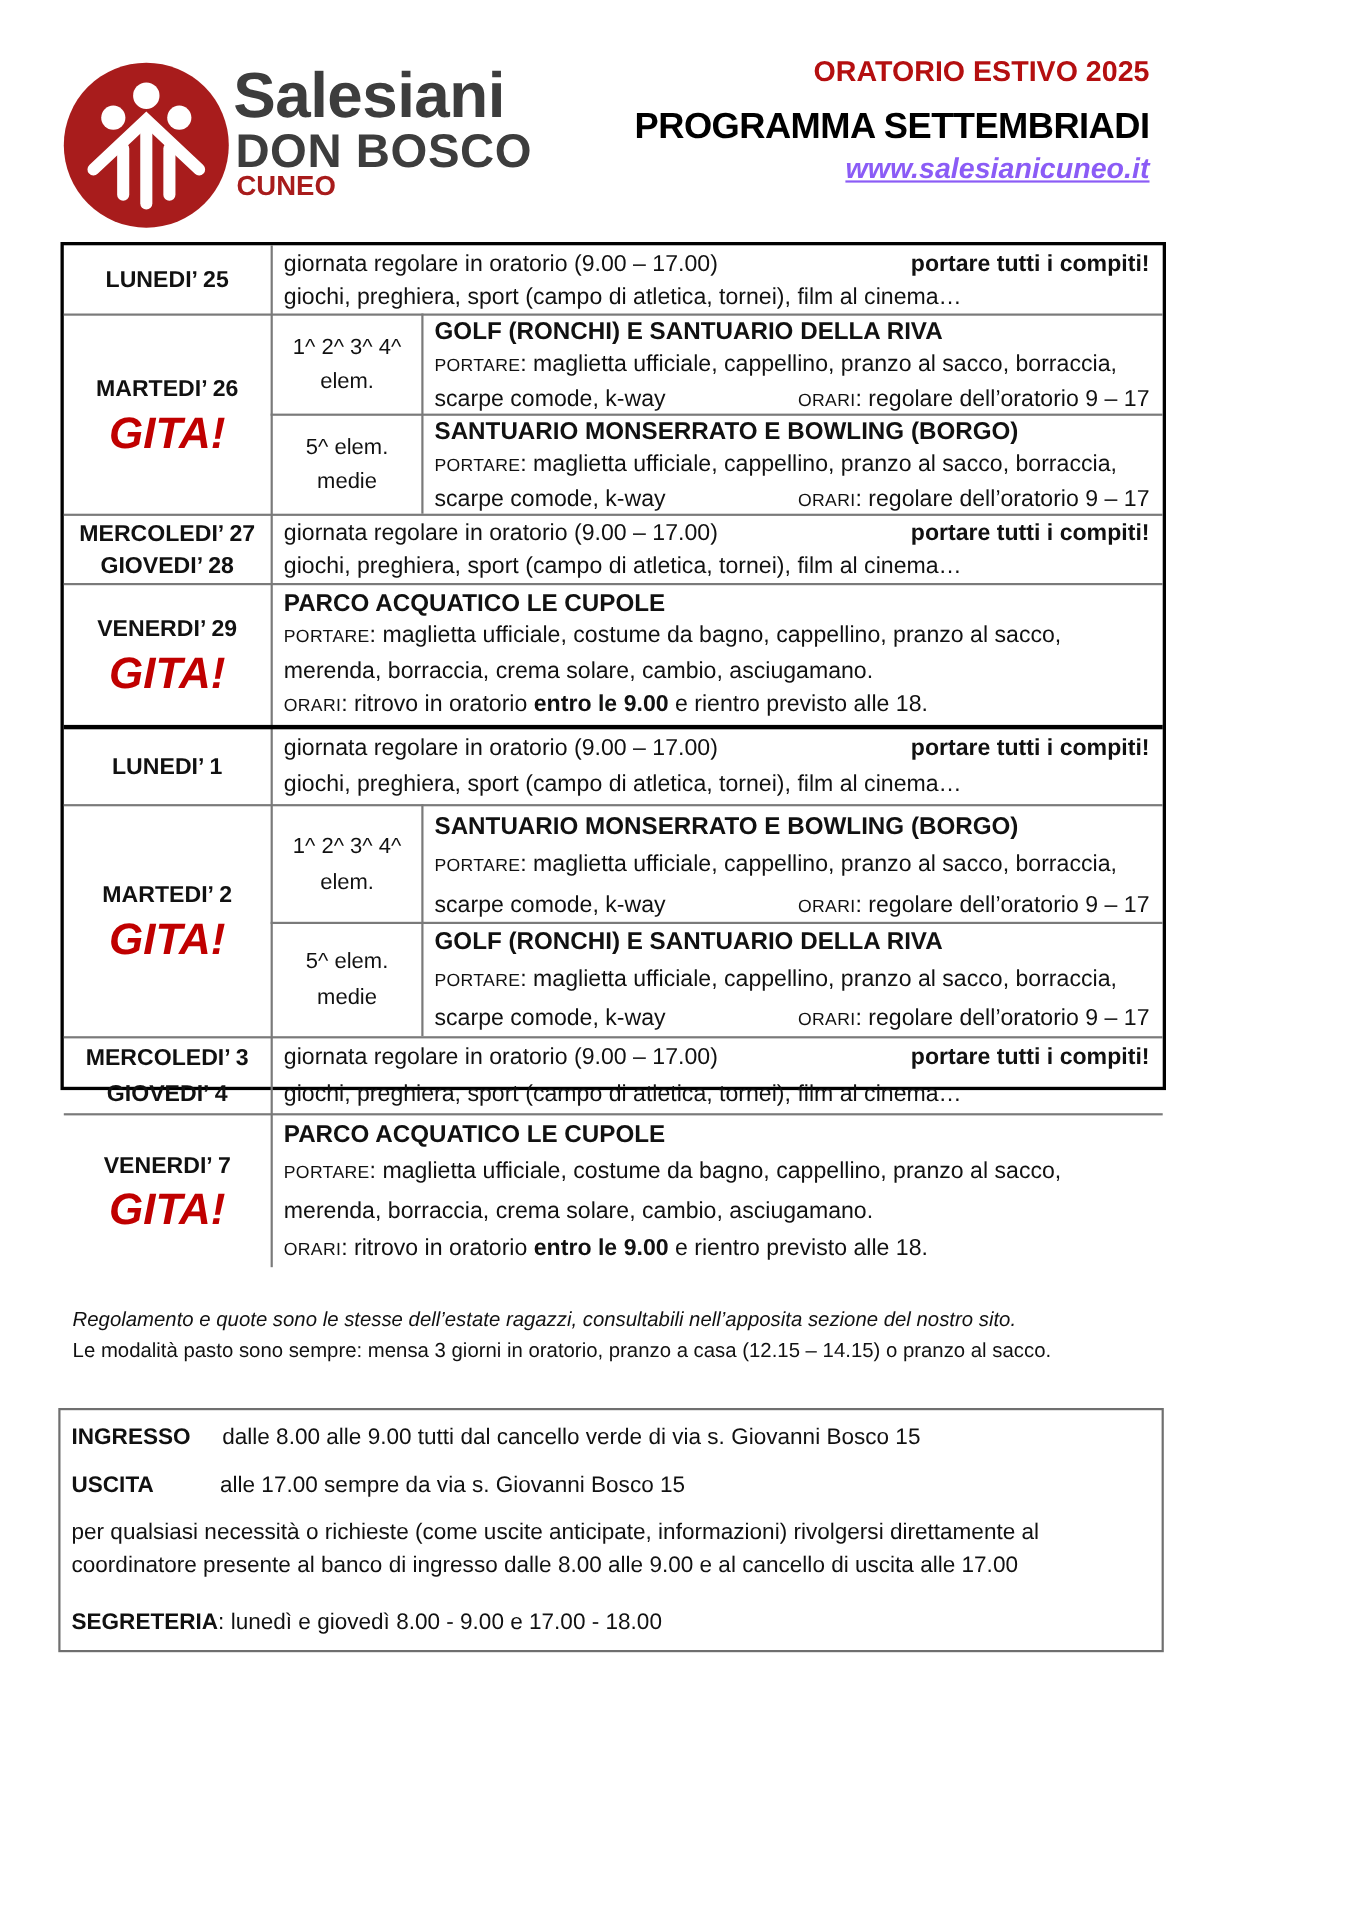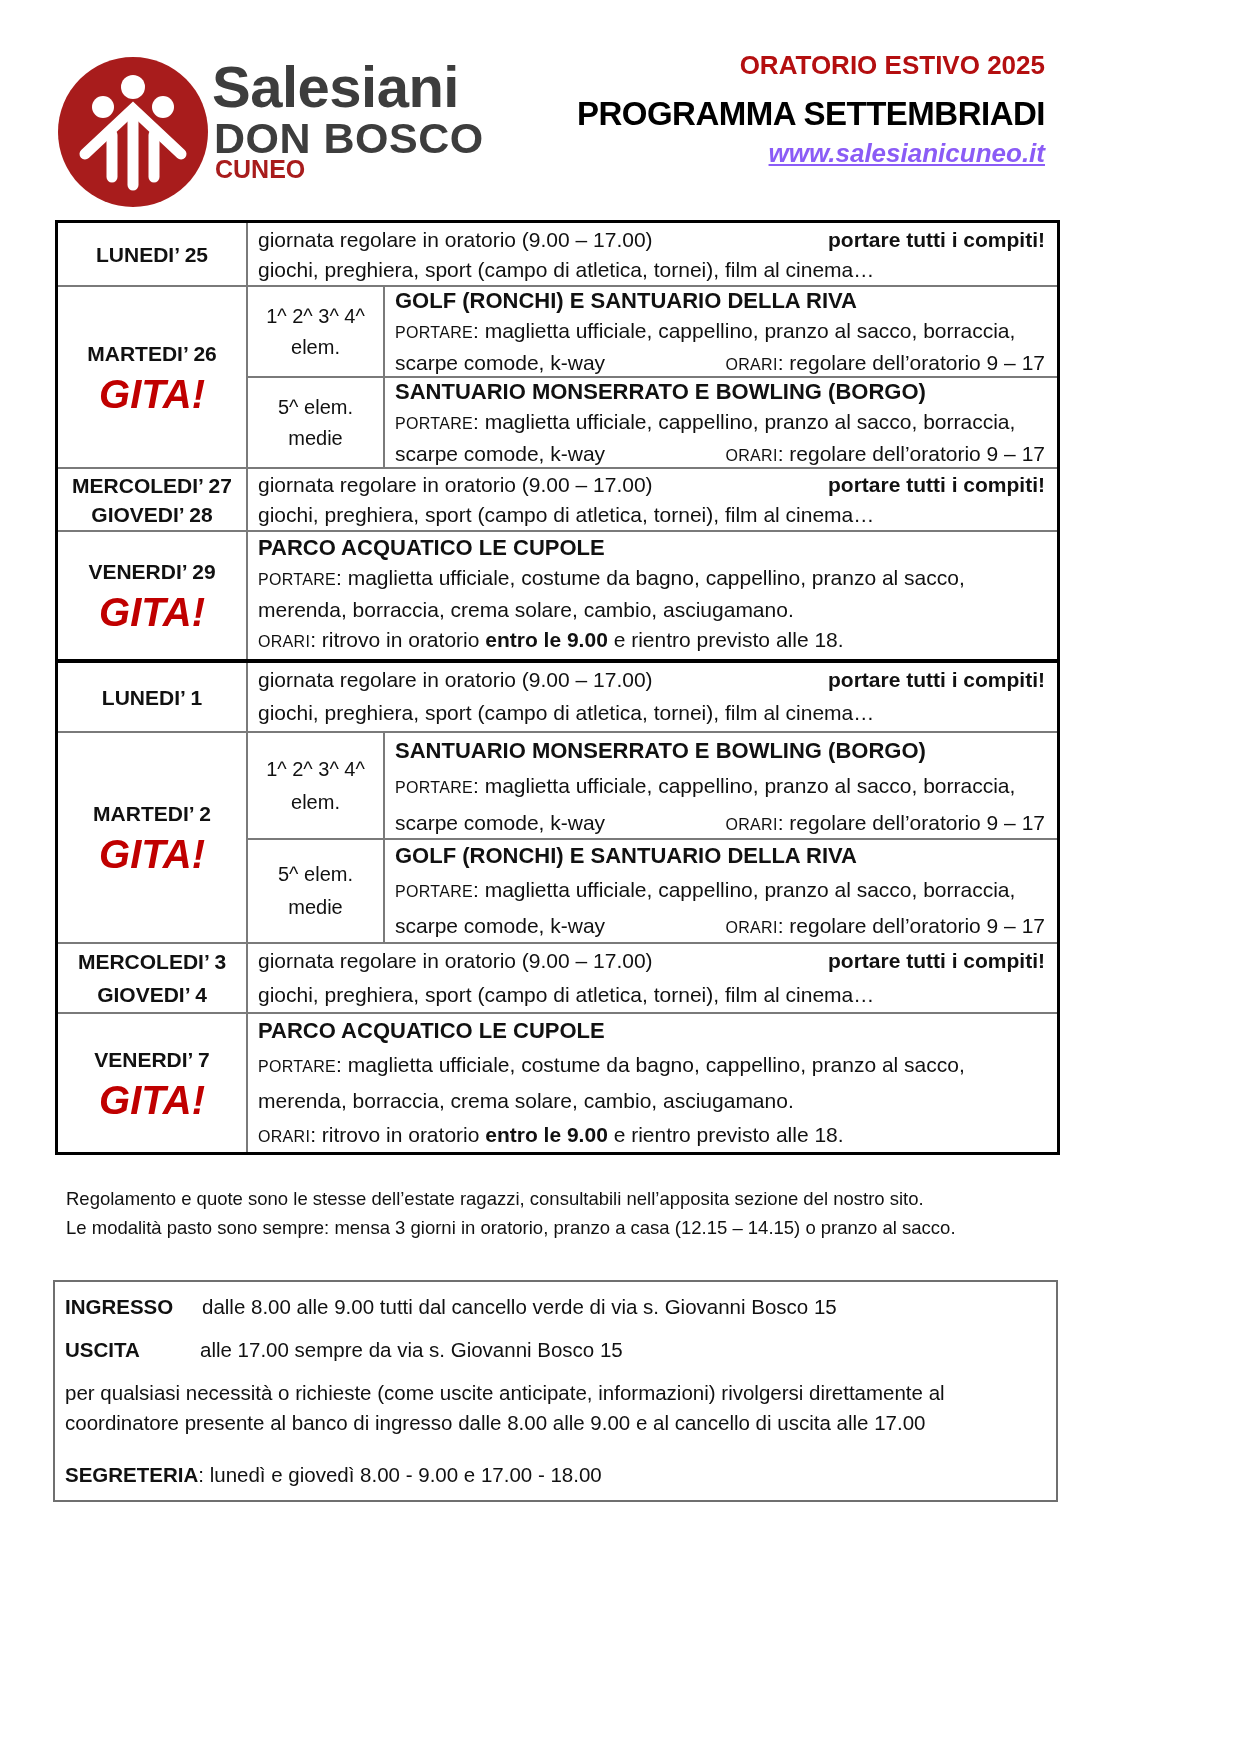--- a/index.html
+++ b/index.html
@@ -11,21 +11,21 @@
   .logo-svg { left:58px; top:57px; width:150px; height:150px; }
   .brand1 { left:212px; top:58px; font-size:58px; font-weight:bold; color:#3d3d3d; letter-spacing:-0.5px; line-height:1; }
   .brand2 { left:214px; top:117px; font-size:43px; font-weight:bold; color:#3d3d3d; line-height:1; letter-spacing:0.5px; }
   .brand3 { left:215px; top:157px; font-size:25px; font-weight:bold; color:#a81c1c; line-height:1; }
   .h-right { right:196px; text-align:right; white-space:nowrap; line-height:1; }
   .h-sub { top:52px; font-size:26px; font-weight:bold; color:#b40f10; }
   .h-title { top:97px; font-size:33px; font-weight:bold; color:#000; letter-spacing:-0.5px; }
   .h-url { top:140px; font-size:26px; font-weight:bold; font-style:italic; color:#8b5cf6; text-decoration:underline; }
 
   
-  .tbl { left:55px; top:220px; width:1005px; height:935px; border:3px solid #000; box-sizing:border-box; }
+  .tbl { left:55px; top:220px; width:1005px; height:771px; border:3px solid #000; box-sizing:border-box; }
   .hline { position:absolute; height:2px; background:#7a7a7a; }
   .hline.thick { height:4px; background:#000; }
   .vline { position:absolute; width:2px; background:#7a7a7a; }
   .cell { position:absolute; box-sizing:border-box; }
   .day { display:flex; flex-direction:column; align-items:center; justify-content:center; text-align:center; font-weight:bold; font-size:21px; line-height:31px; }
   .gita { color:#c00000; font-size:40px; font-style:italic; font-weight:bold; line-height:46px; margin-top:2px; }
   .grp { display:flex; flex-direction:column; align-items:center; justify-content:center; text-align:center; font-size:20px; line-height:31px; }
   .txt { font-size:21px; line-height:30px; padding-left:10px; padding-right:12px; }
   .row-flex { display:flex; justify-content:space-between; white-space:nowrap; }
   .b { font-weight:bold; }
@@ -203,21 +203,21 @@
     <div class="gita">GITA!</div>
   </div>
   <div class="cell txt" style="left:190px; top:791px; width:809px; height:138px; line-height:34px;">
     <div class="title-line">PARCO ACQUATICO LE CUPOLE</div>
     <div><span class="sc">PORTARE</span><span>: maglietta ufficiale, costume da bagno, cappellino, pranzo al sacco,</span></div>
     <div>merenda, borraccia, crema solare, cambio, asciugamano.</div>
     <div><span class="sc">ORARI</span><span>: ritrovo in oratorio </span><span class="b">entro le 9.00</span><span> e rientro previsto alle 18.</span></div>
   </div>
 </div>
 
-<div class="abs note" style="top:1184px;">Regolamento e quote sono le stesse dell’estate ragazzi, consultabili nell’apposita sezione del nostro sito.</div>
+<div class="abs note" style="top:1184px;font-style:italic;">Regolamento e quote sono le stesse dell’estate ragazzi, consultabili nell’apposita sezione del nostro sito.</div>
 <div class="abs note" style="top:1213px;">Le modalità pasto sono sempre: mensa 3 giorni in oratorio, pranzo a casa (12.15 – 14.15) o pranzo al sacco.</div>
 
 <div class="abs info">
   <div class="info-line" style="top:10px;">
     <span class="lbl" style="width:137px;">INGRESSO</span><span>dalle 8.00 alle 9.00 tutti dal cancello verde di via s. Giovanni Bosco 15</span>
   </div>
   <div class="info-line" style="top:53px;">
     <span class="lbl" style="width:135px;">USCITA</span><span>alle 17.00 sempre da via s. Giovanni Bosco 15</span>
   </div>
   <div class="info-line" style="top:96px;">per qualsiasi necessità o richieste (come uscite anticipate, informazioni) rivolgersi direttamente al</div>

